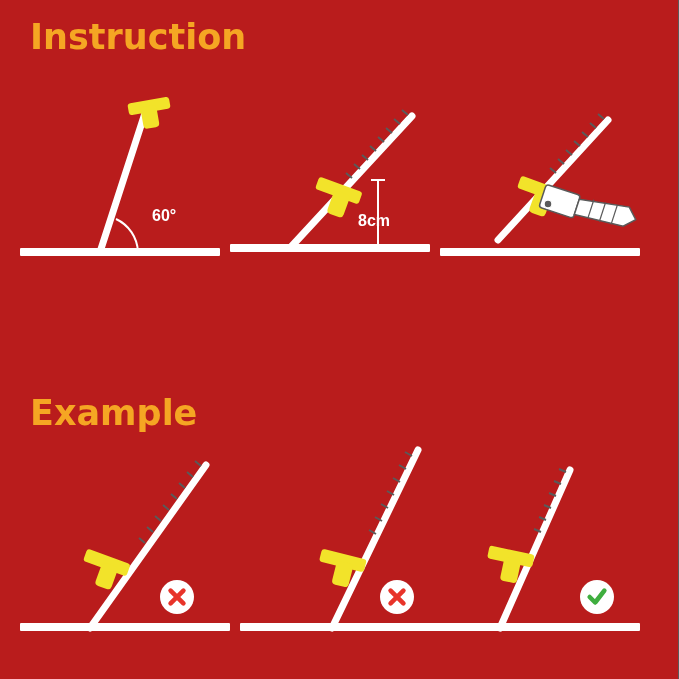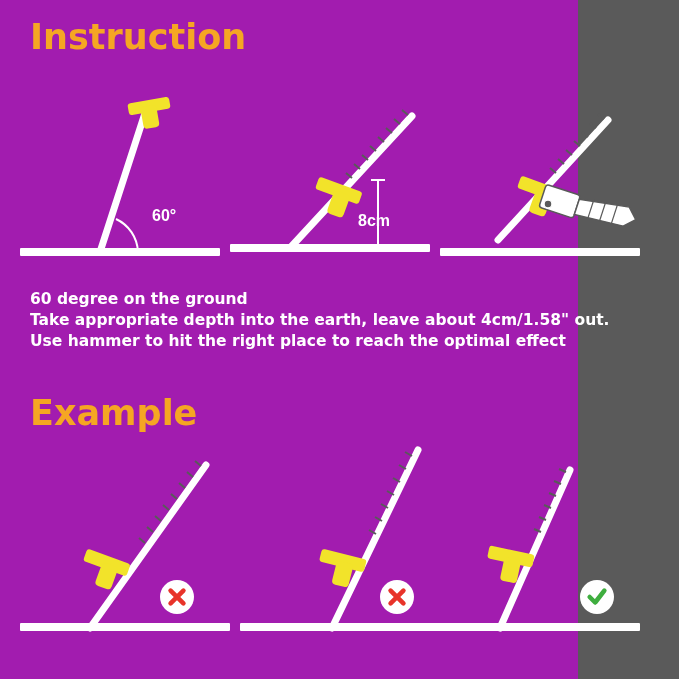--- a/index.html
+++ b/index.html
@@ -10,23 +10,23 @@
   body {
     width: 679px;
     height: 679px;
     font-family: "Liberation Sans", sans-serif;
     color: #ffffff;
     overflow: hidden;
     position: relative;
   }
   .page {
     position: relative;
-    width: 578px;
+    width: 678px;
     height: 679px;
-    background: #a21caf;
+    background: #b91c1c;
   }
 
   .section-title {
     position: absolute;
     font-family: "DejaVu Sans", sans-serif;
     font-weight: bold;
     color: #f5a623;
     font-size: 35px;
     letter-spacing: 0px;
     line-height: 1;
@@ -161,25 +161,20 @@
         <line x1="150" y1="116" x2="150" y2="135" stroke="#5a5a5a" stroke-width="1.2"></line>
         <line x1="162" y1="115" x2="162" y2="135" stroke="#5a5a5a" stroke-width="1.2"></line>
         <line x1="174" y1="114" x2="174" y2="134" stroke="#5a5a5a" stroke-width="1.2"></line>
       </g>
 
       <circle cx="108" cy="124" r="4" fill="#5a5a5a" stroke="#ffffff" stroke-width="1.5"></circle>
     </svg>
     <div class="ground" style="left:0px; top:168px; width:200px;"></div>
   </div>
 
-  <div class="caption-block">
-    <span class="caption-line">60 degree on the ground</span>
-    <span class="caption-line">Take appropriate depth into the earth, leave about 4cm/1.58" out.</span>
-    <span class="caption-line">Use hammer to hit the right place to reach the optimal effect</span>
-  </div>
 
   <div class="section-title" id="example-title">Example</div>
 
   <div class="panel" style="left:20px; top:450px; width:210px; height:200px;">
     <svg width="210" height="200" viewBox="0 0 210 200">
       <g>
         <line x1="186" y1="15" x2="70" y2="178" stroke="#ffffff" stroke-width="7" stroke-linecap="round"></line>
         <g stroke="#5a5a5a" stroke-width="2">
           <line x1="181" y1="16" x2="175" y2="11"></line>
           <line x1="173" y1="27" x2="167" y2="22"></line>

